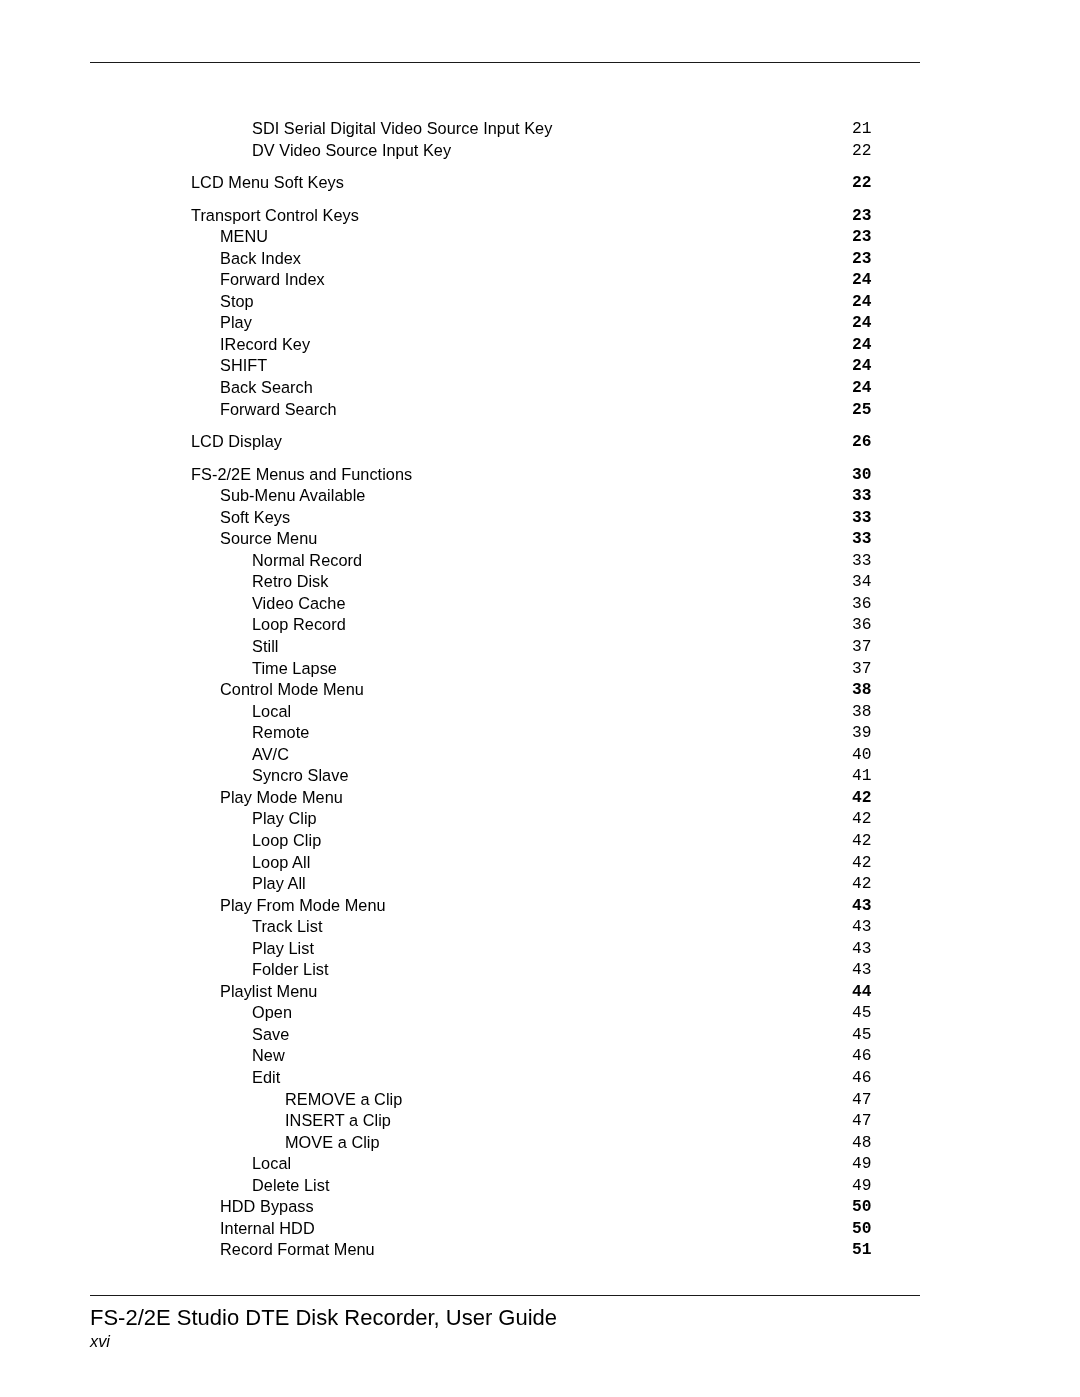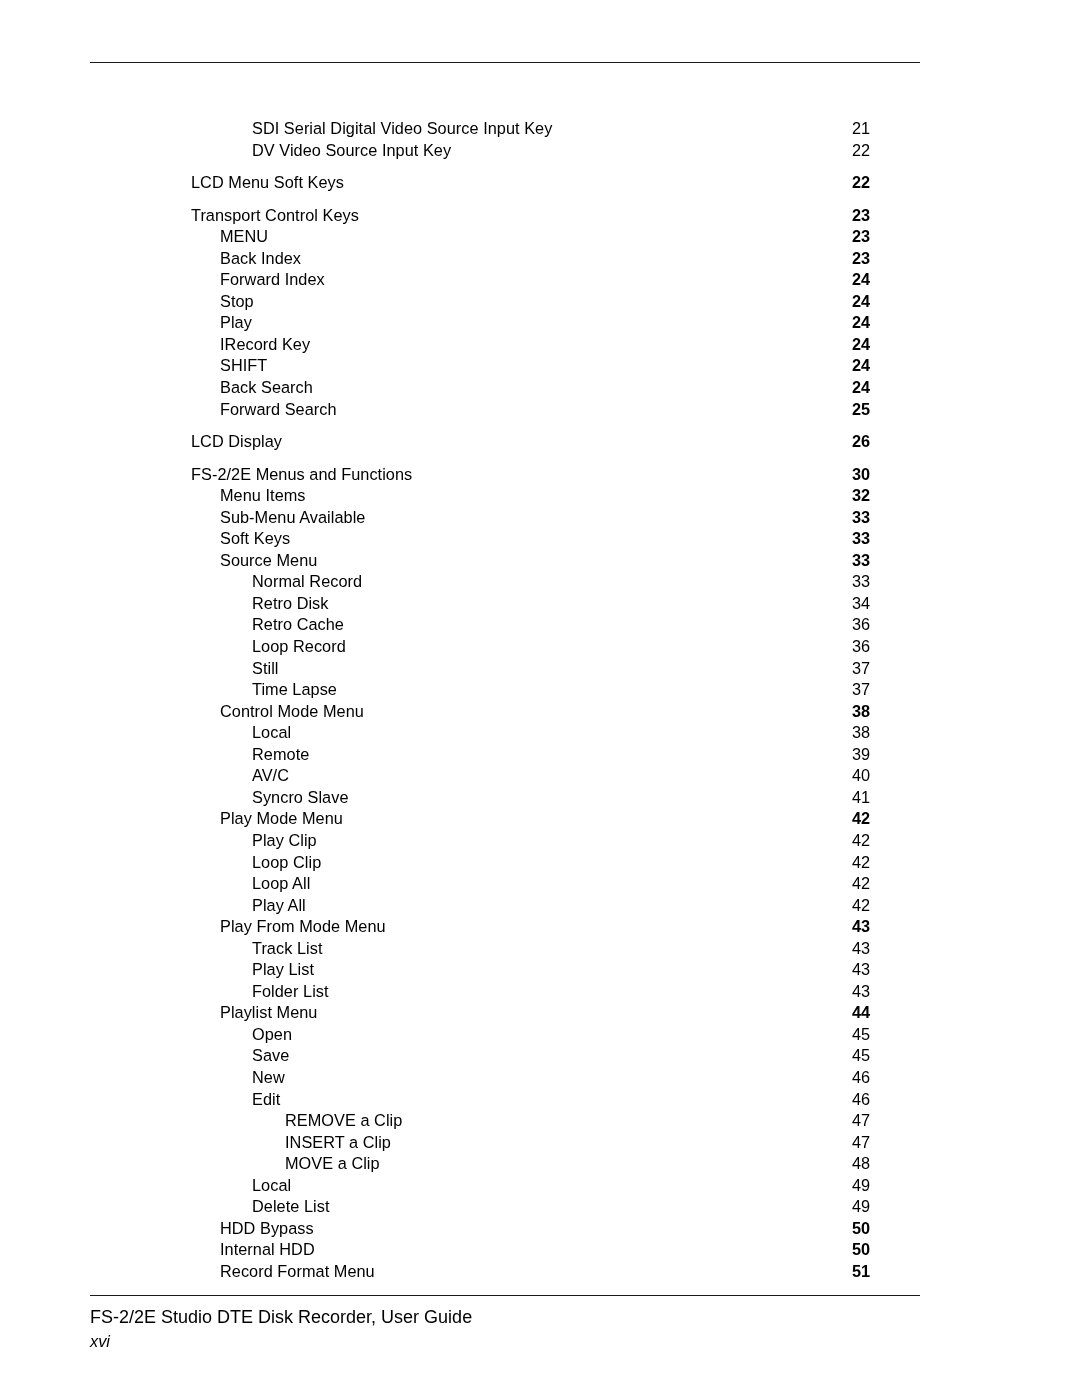--- a/index.html
+++ b/index.html
@@ -51,38 +51,39 @@
     font-size: 16.3px;
     letter-spacing: 0.05px;
   }
   .toc-row .page-num {
     position: absolute;
     top: 0;
     left: 762px;
     width: 40px;
     text-align: left;
     font-size: 16.3px;
+    font-family: Liberation Mono, monospace;
   }
   
   .lvl1 .label { left: 101px; }
   .lvl2 .label { left: 130px; }
   .lvl3 .label { left: 162px; }
   .lvl4 .label { left: 195px; text-align: right; }
 
   .bold .page-num { font-weight: bold; }
   .gap-before { margin-top: 11px; }
 
   .footer {
     position: absolute;
     left: 90px;
     top: 1305px;
     width: 830px;
   }
   .footer-line {
-    font-size: 18px;
+    font-size: 22px;
     line-height: 25px;
     white-space: nowrap;
   }
   .footer-pageno {
     font-size: 16.3px;
     line-height: 22px;
     font-style: italic;
   }
 </style>
 </head>
@@ -147,45 +148,41 @@
       </div>
       <div class="toc-row lvl1 bold gap-before">
         <span class="label">LCD Display</span>
         <span class="page-num">26</span>
       </div>
       <div class="toc-row lvl1 bold gap-before">
         <span class="label">FS-2/2E Menus and Functions</span>
         <span class="page-num">30</span>
       </div>
       <div class="toc-row lvl2 bold">
-        <span class="label">Menu Items</span>
-        <span class="page-num">32</span>
-      </div>
-      <div class="toc-row lvl2 bold">
         <span class="label">Sub-Menu Available</span>
         <span class="page-num">33</span>
       </div>
       <div class="toc-row lvl2 bold">
         <span class="label">Soft Keys</span>
         <span class="page-num">33</span>
       </div>
       <div class="toc-row lvl2 bold">
         <span class="label">Source Menu</span>
         <span class="page-num">33</span>
       </div>
       <div class="toc-row lvl3">
         <span class="label">Normal Record</span>
         <span class="page-num">33</span>
       </div>
       <div class="toc-row lvl3">
         <span class="label">Retro Disk</span>
         <span class="page-num">34</span>
       </div>
       <div class="toc-row lvl3">
-        <span class="label">Retro Cache</span>
+        <span class="label">Video Cache</span>
         <span class="page-num">36</span>
       </div>
       <div class="toc-row lvl3">
         <span class="label">Loop Record</span>
         <span class="page-num">36</span>
       </div>
       <div class="toc-row lvl3">
         <span class="label">Still</span>
         <span class="page-num">37</span>
       </div>

